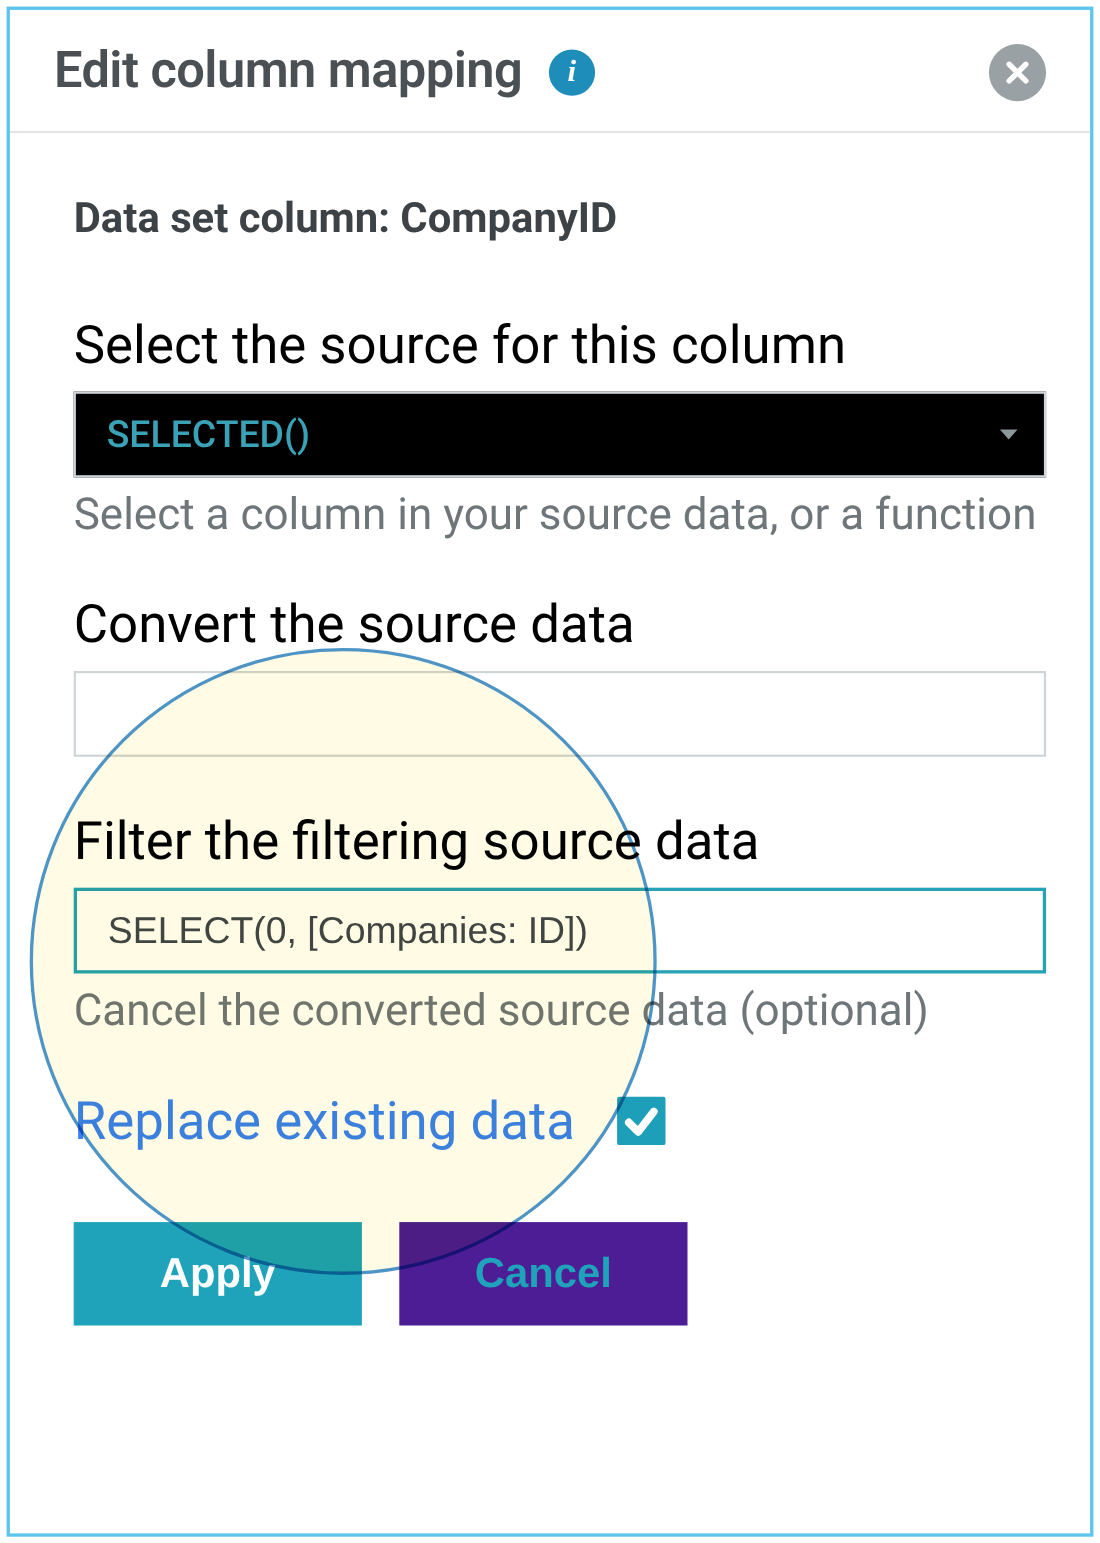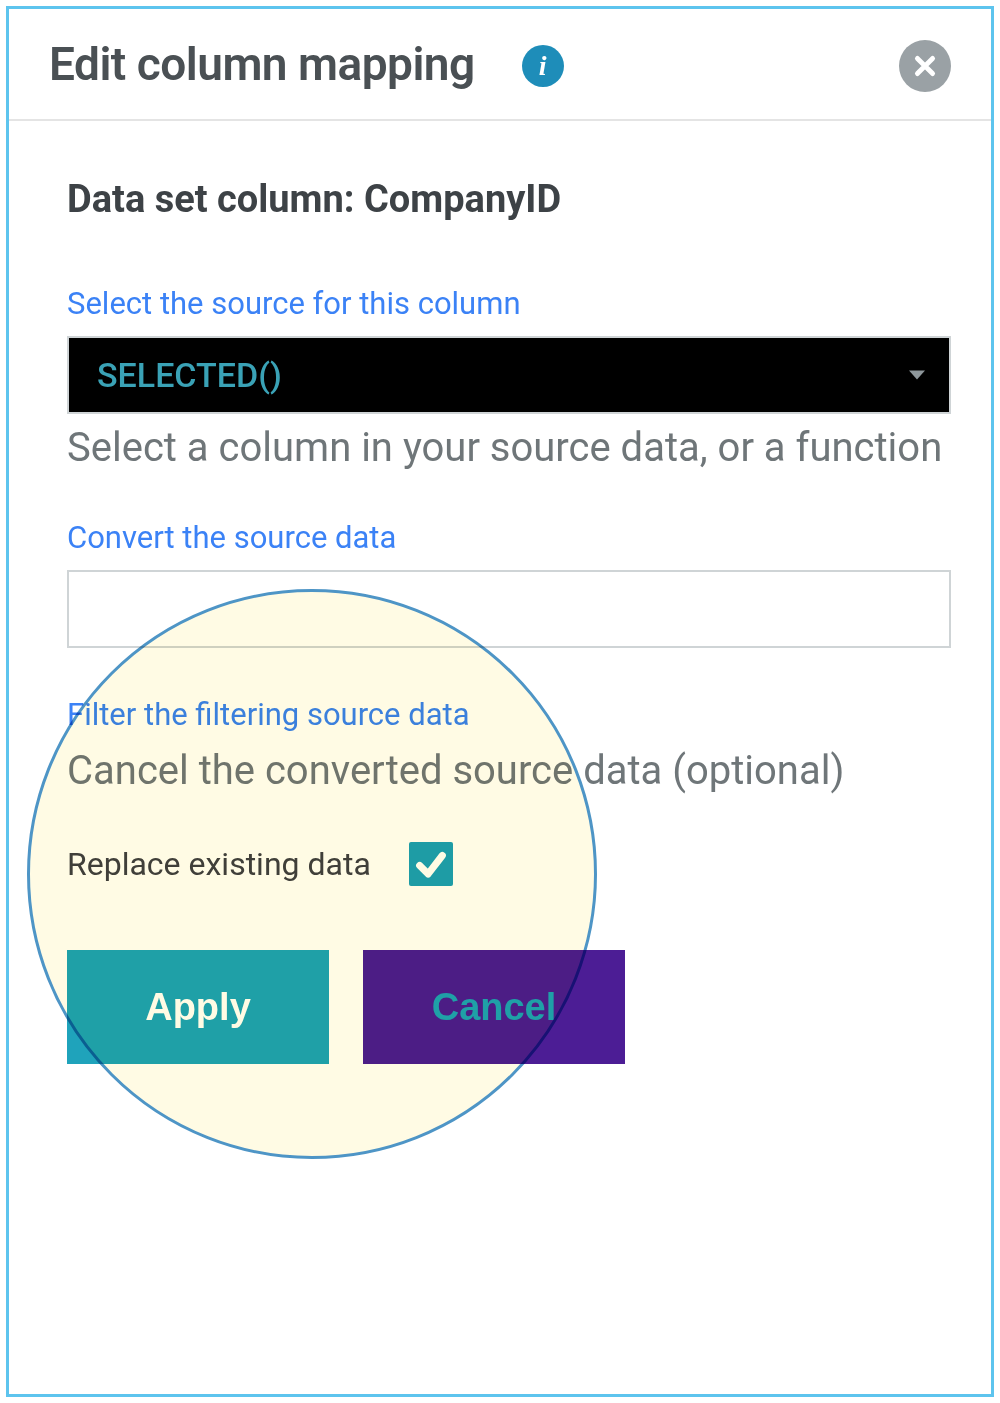--- a/index.html
+++ b/index.html
@@ -15,21 +15,20 @@
     left: 6px; top: 6px;
     width: 988px; height: 1391px;
     border: 3px solid #5dc4ee;
     background: #ffffff;
   }
   .dialog-header {
     display: flex;
     align-items: center;
     padding: 28px 40px 28px 40px;
     border-bottom: 2px solid #e4e4e4;
-    gap: 23px;
   }
   .dialog-title {
     font-size: 46px;
     font-weight: 600;
     color: #4a5054;
     letter-spacing: -0.5px;
   }
   .info-circle {
     width: 42px; height: 42px;
     border-radius: 50%;
@@ -70,22 +69,22 @@
 
   .column-heading {
     font-size: 38px;
     font-weight: 700;
     color: #3d4246;
     margin-bottom: 64px;
   }
 
   .field-block { margin-bottom: 48px; }
   .field-label {
-    font-size: 31px;
-    color: #3b82f6;
+    font-size: 48px;
+    color: #000000;
     margin-bottom: 14px;
   }
   .field-help {
     font-size: 40px;
     color: #6f7679;
     margin-top: 10px;
   }
 
   .select-box {
     position: relative;
@@ -126,41 +125,41 @@
   }
 
   .checkbox-row {
     display: flex;
     align-items: center;
     gap: 38px;
     margin-top: 18px;
     margin-bottom: 64px;
   }
   .checkbox-label {
-    font-size: 32px;
-    color: #404040;
+    font-size: 48px;
+    color: #3b82f6;
   }
   .checkbox {
     width: 44px; height: 44px;
     background: #1e9fb9;
     display: inline-flex;
     align-items: center;
     justify-content: center;
     cursor: pointer;
     border-radius: 2px;
   }
   .checkbox svg { width: 34px; height: 34px; }
   .checkbox svg path { stroke: #fff; stroke-width: 5; fill: none; stroke-linecap: round; stroke-linejoin: round; }
 
   .button-row {
     display: flex;
     gap: 34px;
   }
   .btn {
-    height: 114px;
+    height: 94px;
     width: 262px;
     display: inline-flex;
     align-items: center;
     justify-content: center;
     font-size: 38px;
     font-weight: 600;
     cursor: pointer;
     border: none;
   }
   .btn-primary {
@@ -215,20 +214,21 @@
       <div class="field-help">Select a column in your source data, or a function</div>
     </div>
 
     <div class="field-block">
       <div class="field-label">Convert the source data</div>
       <input class="text-input" type="text" value="" style="">
     </div>
 
     <div class="field-block">
       <div class="field-label">Filter the filtering source data</div>
+      <input class="text-input active" type="text" value="SELECT(0, [Companies: ID])" style="">
       <div class="field-help">Cancel the converted source data (optional)</div>
     </div>
 
     <div class="checkbox-row">
       <span class="checkbox-label">Replace existing data</span>
       <span class="checkbox">
         <svg viewBox="0 0 24 24">
           <path d="M4 13 L10 19 L20 6"></path>
         </svg>
       </span>

